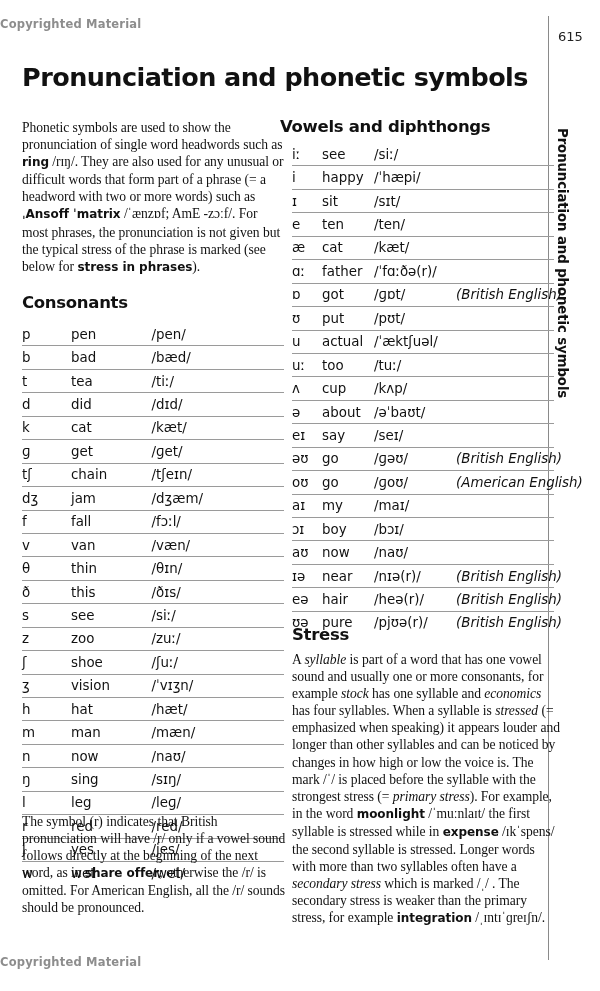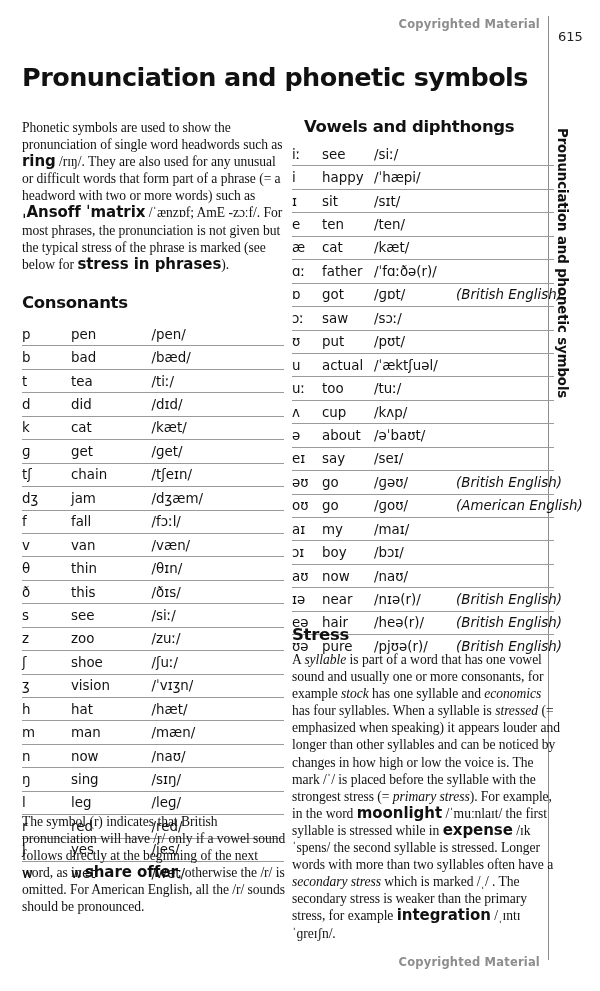--- a/index.html
+++ b/index.html
@@ -19,21 +19,21 @@
   .page {
     position: absolute;
     inset: 0;
   }
 
   
   .watermark {
     position: absolute;
     left: 0;
     width: 540px;
-    text-align: right;
+    text-align: left;
     font-family: "DejaVu Sans", sans-serif;
     font-size: 11.5px;
     letter-spacing: 0.2px;
     color: #8d8d8d;
     font-weight: 600;
   }
   .watermark.top { top: 17px; }
   .watermark.bottom { top: 955px; }
 
   
@@ -93,21 +93,21 @@
 
   p.body-text {
     font-family: "Liberation Serif", serif;
     font-size: 13.6px;
     line-height: 17.1px;
     margin: 0;
     text-align: left;
     color: #111;
     letter-spacing: -0.05px;
   }
-  p.body-text b { font-family: "DejaVu Sans", sans-serif; font-size: 15px; font-weight: bold; }
+  p.body-text b { font-family: "DejaVu Sans", sans-serif; font-size: 12px; font-weight: bold; }
   p.body-text i { font-style: italic; }
 
   
   table.phon {
     border-collapse: collapse;
     width: 262px;
     table-layout: fixed;
   }
   table.phon td {
     border-bottom: 1px solid #9a9a9a;
@@ -145,21 +145,21 @@
   table.vow td.c-sym  { width: 30px; margin-left: 24px; }
   table.vow td.c-word { width: 52px; }
   table.vow td.c-ipa  { width: 82px; }
 
   
   .intro-block   { position: absolute; left: 22px; top: 119px; width: 262px; }
   .cons-head     { position: absolute; left: 22px; top: 293px; }
   .cons-table    { position: absolute; left: 22px; top: 323px; }
   .cons-note     { position: absolute; left: 22px; top: 813px; width: 265px; }
 
-  .vow-head      { position: absolute; left: 304px; top: 117px; }
+  .vow-head      { position: absolute; left: 280px; top: 117px; }
   .vow-table     { position: absolute; left: 292px; top: 143px; }
   .stress-head   { position: absolute; left: 292px; top: 625px; }
   .stress-body   { position: absolute; left: 292px; top: 651px; width: 270px; }
 </style>
 </head>
 <body>
 
 <div class="page">
 
   <div class="watermark top">Copyrighted Material</div>
@@ -346,26 +346,20 @@
           <td class="c-ipa">/ˈfɑːðə(r)/</td>
           <td class="c-note"></td>
         </tr>
       <tr>
           <td class="c-sym">ɒ</td>
           <td class="c-word">got</td>
           <td class="c-ipa">/ɡɒt/</td>
           <td class="c-note">(British English)</td>
         </tr>
       <tr>
-          <td class="c-sym">ɔː</td>
-          <td class="c-word">saw</td>
-          <td class="c-ipa">/sɔː/</td>
-          <td class="c-note"></td>
-        </tr>
-      <tr>
           <td class="c-sym">ʊ</td>
           <td class="c-word">put</td>
           <td class="c-ipa">/pʊt/</td>
           <td class="c-note"></td>
         </tr>
       <tr>
           <td class="c-sym">u</td>
           <td class="c-word">actual</td>
           <td class="c-ipa">/ˈæktʃuəl/</td>
           <td class="c-note"></td>

